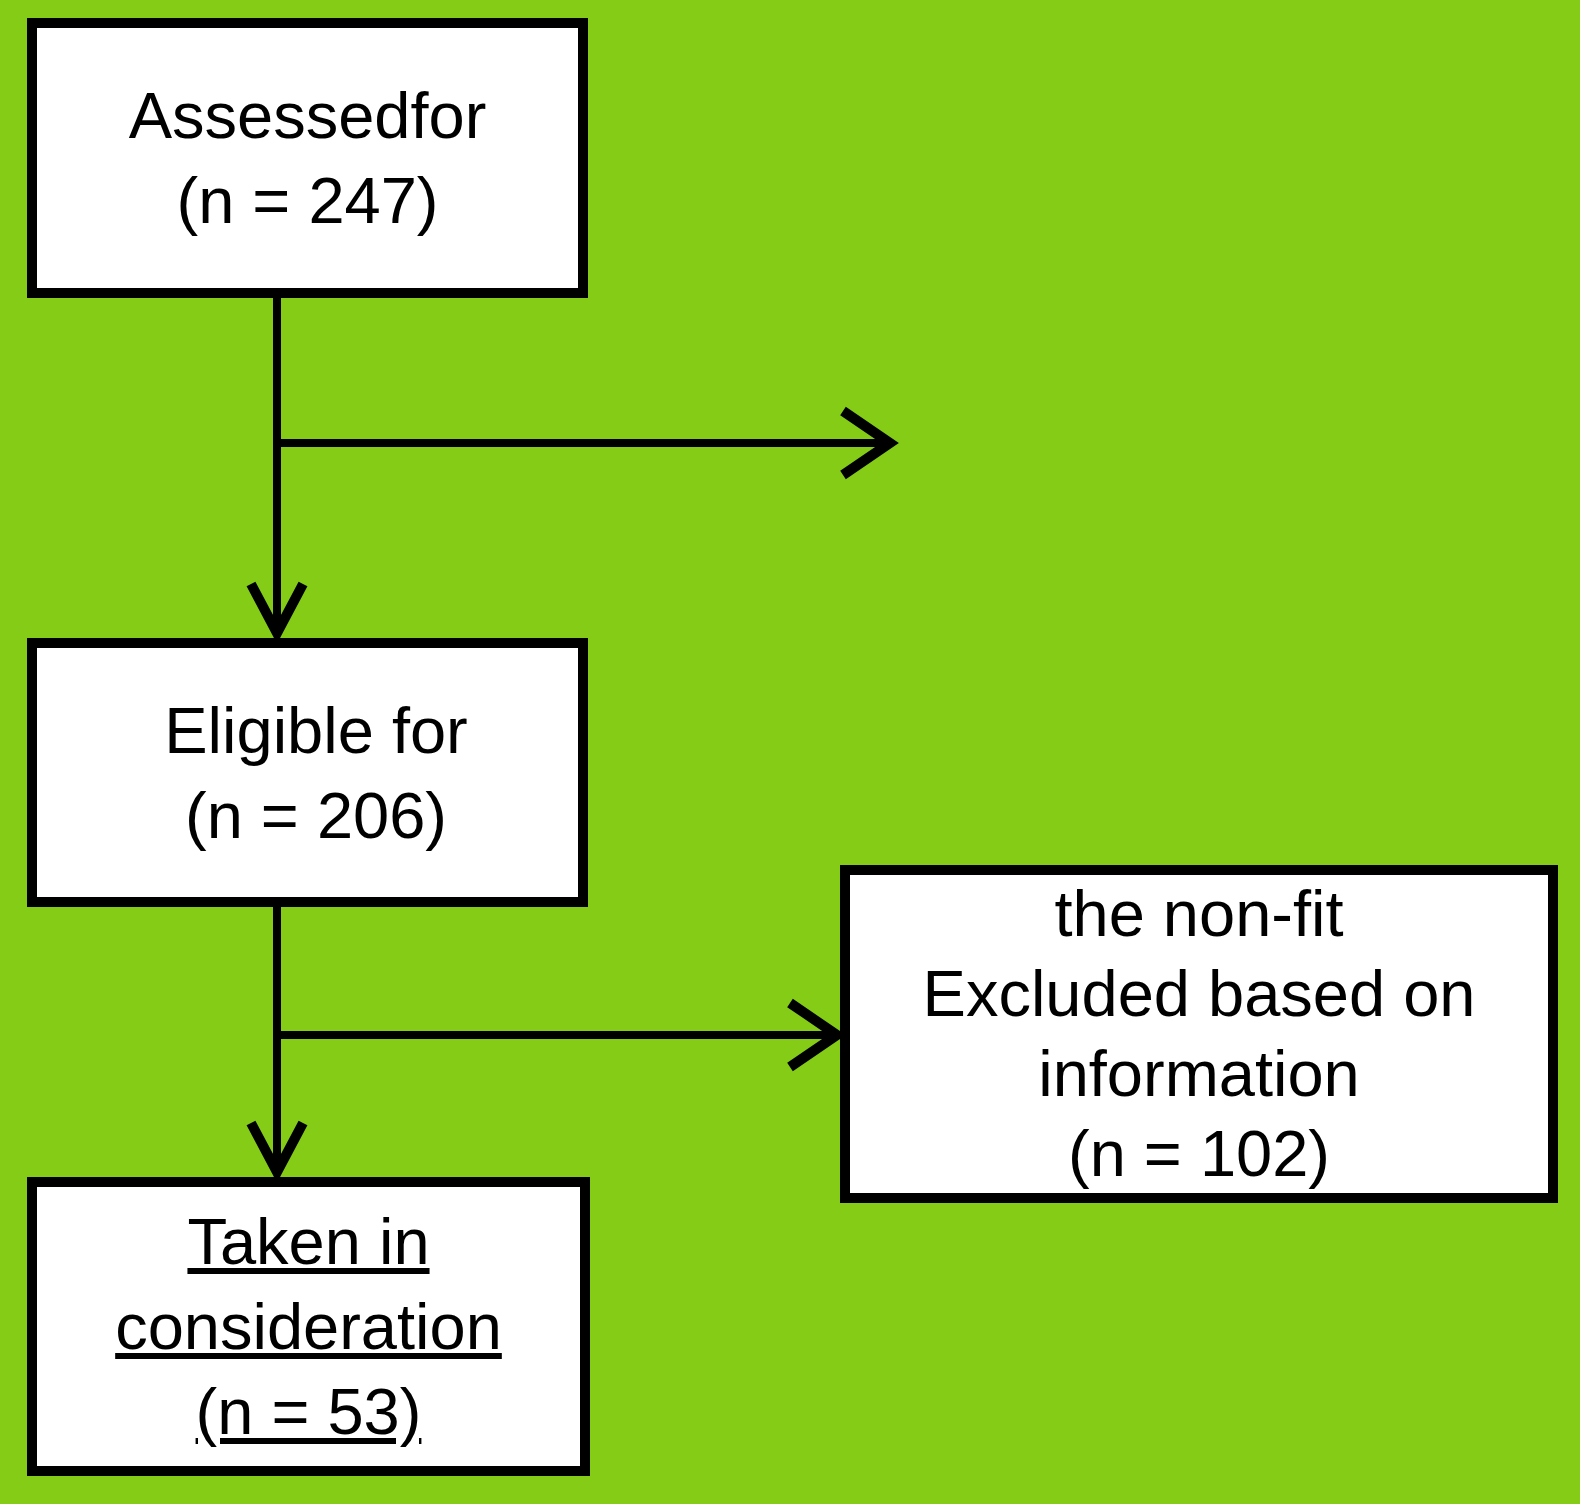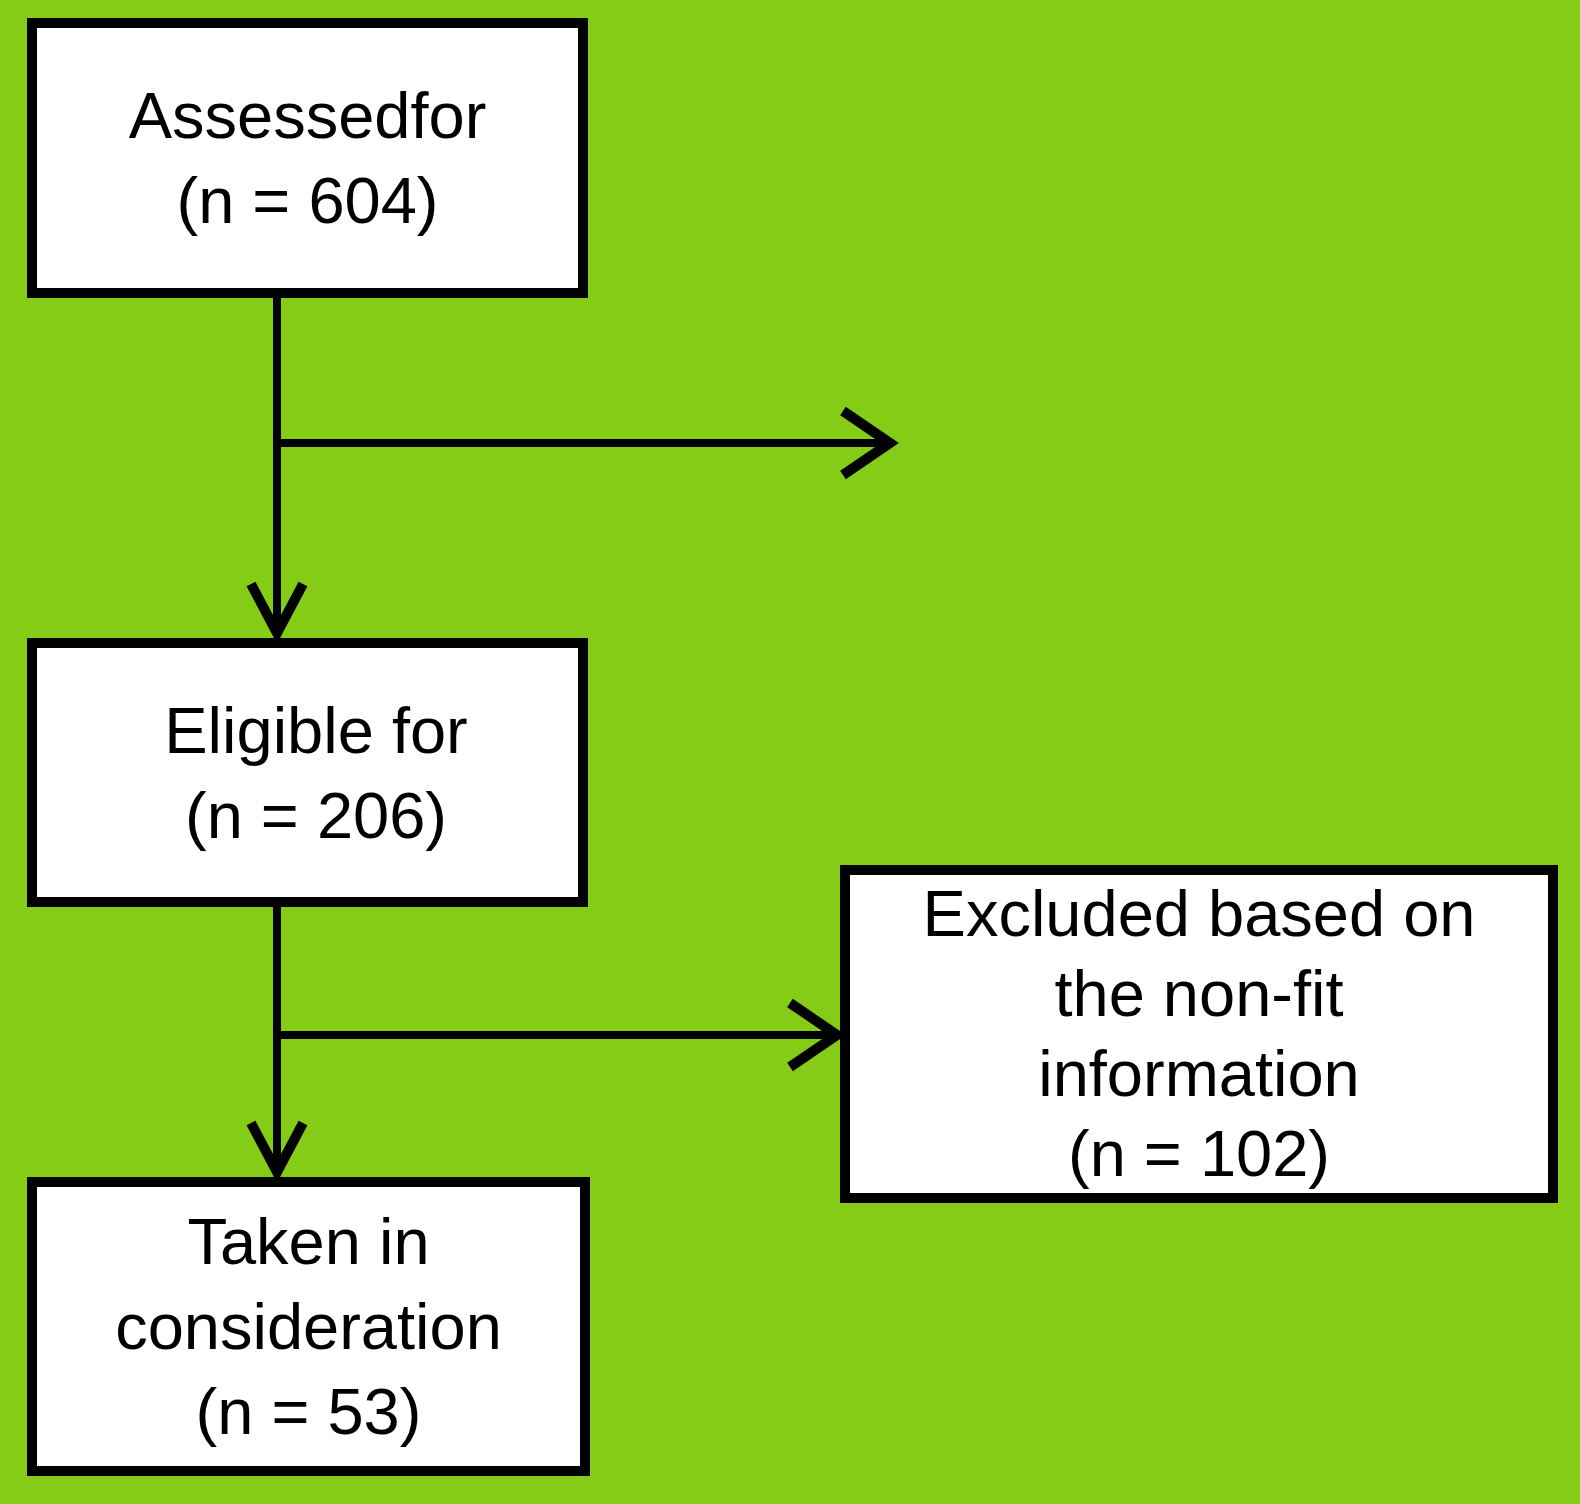--- a/index.html
+++ b/index.html
@@ -38,21 +38,21 @@
     color: #000000;
   }
   .flow-box .line {
     display: block;
     white-space: nowrap;
   }
   .box-assessed   { left: 27px;  top: 18px;   width: 561px; height: 280px; }
   .box-excl-abs   { left: 893px; top: 293px;  width: 629px; height: 273px; }
   .box-eligible   { left: 27px;  top: 638px;  width: 561px; height: 269px; padding-left: 17px; }
   .box-excl-fit   { left: 840px; top: 865px;  width: 718px; height: 338px; line-height: 80px; }
-  .box-taken      { left: 27px;  top: 1177px; width: 563px; height: 299px; }
+  .box-taken      { left: 27px;  top: 1177px; width: 563px; height: 299px; text-decoration: underline; }
   svg .shaft {
     stroke: #000000;
     stroke-width: 8;
     fill: none;
   }
   svg .head {
     stroke: #000000;
     stroke-width: 10;
     fill: none;
     stroke-linejoin: miter;
@@ -73,32 +73,32 @@
 
     <line class="shaft" x1="277" y1="902" x2="277" y2="1171"></line>
     <polyline class="head" points="251,1123 277,1172 303,1123"></polyline>
 
     <line class="shaft" x1="277" y1="1035" x2="833" y2="1035"></line>
     <polyline class="head" points="790,1003 837,1035 790,1067"></polyline>
   </svg>
 
   <div class="flow-box box-assessed">
     <span class="line">Assessedfor</span>
-    <span class="line">(n = 604)</span>
+    <span class="line">(n = 247)</span>
   </div>
 
 
   <div class="flow-box box-eligible">
     <span class="line">Eligible for</span>
     <span class="line">(n = 206)</span>
   </div>
 
   <div class="flow-box box-excl-fit">
+    <span class="line">the non-fit</span>
     <span class="line">Excluded based on</span>
-    <span class="line">the non-fit</span>
     <span class="line">information</span>
     <span class="line">(n = 102)</span>
   </div>
 
   <div class="flow-box box-taken">
     <span class="line">Taken in</span>
     <span class="line">consideration</span>
     <span class="line">(n = 53)</span>
   </div>
 

